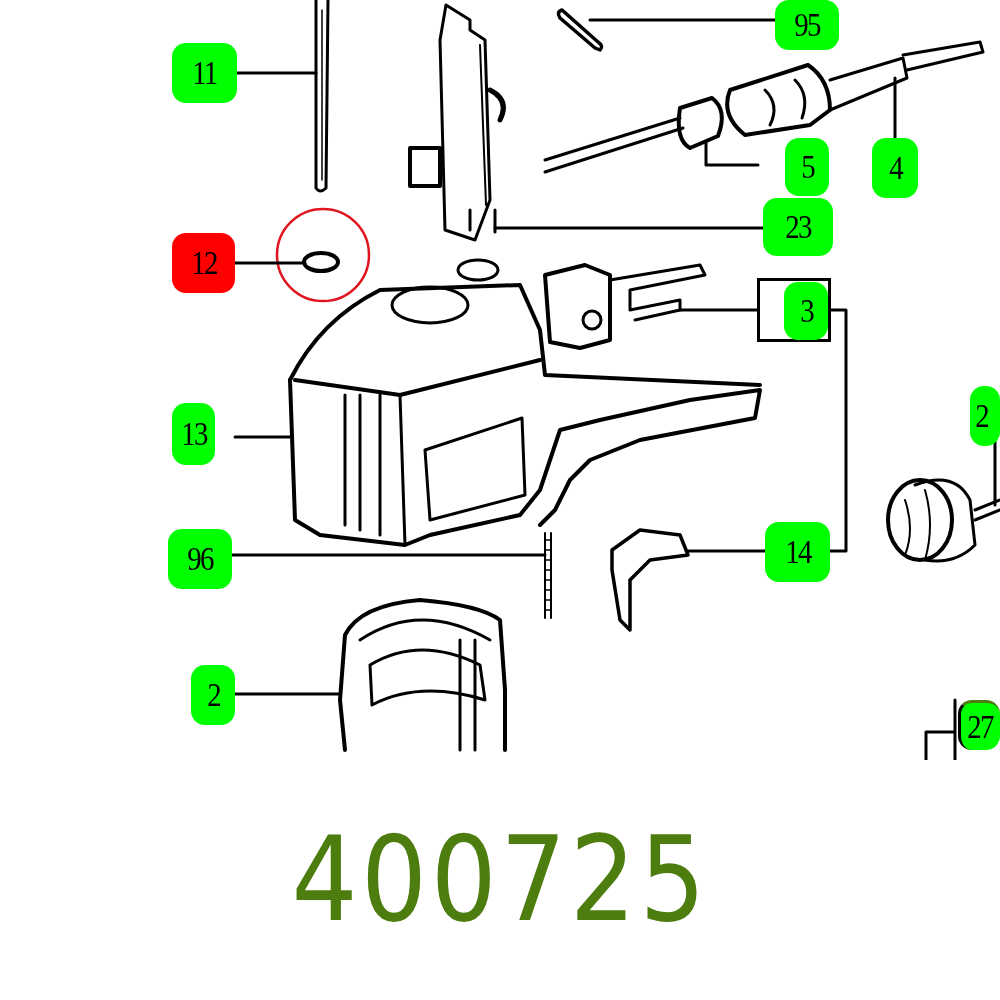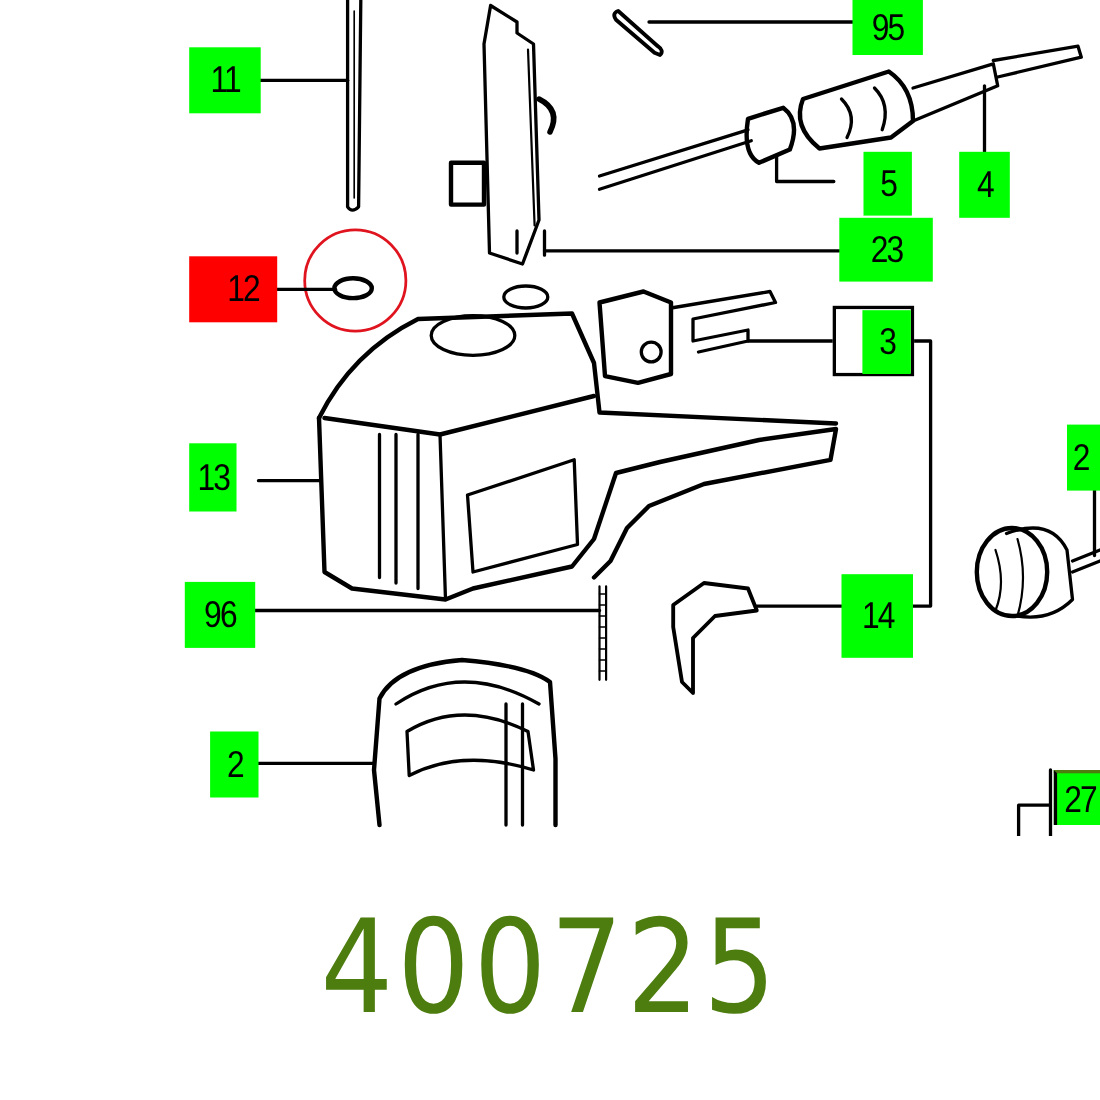--- a/index.html
+++ b/index.html
@@ -1,21 +1,21 @@
 <!DOCTYPE html>
 <html><head>
 <meta charset="utf-8">
 <style>
   html, body { margin: 0; padding: 0; background: #ffffff; }
   body { width: 1000px; height: 1000px; position: relative; overflow: hidden; font-family: "DejaVu Sans", sans-serif; }
   #diagram { position: absolute; left: 0; top: 0; width: 1000px; height: 760px; }
   .label {
     position: absolute; display: flex; align-items: center; justify-content: center;
-    font-family: Liberation Sans, sans-serif;
-    font-size: 34px; color: #000; letter-spacing: -2px; line-height: 1; overflow: hidden;
+    font-family: Liberation Serif, serif;
+    font-size: 34px; color: #000; letter-spacing: -2px; line-height: 1; overflow: hidden; border-radius: 14px;
   }
   .label.green { background: #00ff00; }
   .label.red { background: #ff0000; }
   .label .txt { transform: scaleX(0.85); display: inline-block; }
   .frame { position: absolute; border: 3px solid #000; box-sizing: border-box; background: #fff; }
   #part-number {
     position: absolute; left: 0; top: 820px; width: 1000px; text-align: center;
     font-family: "DejaVu Sans", sans-serif; font-size: 118px; font-weight: normal;
     color: #4d7c0f; letter-spacing: 4px; line-height: 1;
   }
@@ -125,36 +125,36 @@
     </div>
   <div class="label green" style="left:172px;top:43px;width:65px;height:60px;">
       <span class="txt">11</span>
     </div>
   <div class="label green" style="left:785px;top:138px;width:44px;height:58px;">
       <span class="txt">5</span>
     </div>
   <div class="label green" style="left:872px;top:138px;width:46px;height:60px;">
       <span class="txt">4</span>
     </div>
-  <div class="label green" style="left:763px;top:198px;width:85px;height:58px;">
+  <div class="label green" style="left:763px;top:198px;width:70px;height:58px;">
       <span class="txt">23</span>
     </div>
-  <div class="label red" style="left:172px;top:233px;width:63px;height:60px;padding-left:17px;">
+  <div class="label red" style="left:172px;top:233px;width:63px;height:60px;">
       <span class="txt">12</span>
     </div>
   <div class="label green" style="left:784px;top:282px;width:44px;height:58px;">
       <span class="txt">3</span>
     </div>
   <div class="label green" style="left:970px;top:386px;width:30px;height:60px;justify-content:flex-start;padding-left:4px;box-sizing:border-box;">
       <span class="txt">2</span>
     </div>
   <div class="label green" style="left:172px;top:403px;width:43px;height:62px;">
       <span class="txt">13</span>
     </div>
-  <div class="label green" style="left:765px;top:522px;width:65px;height:76px;">
+  <div class="label green" style="left:765px;top:522px;width:65px;height:60px;">
       <span class="txt">14</span>
     </div>
   <div class="label green" style="left:168px;top:529px;width:64px;height:60px;text-align:right;">
       <span class="txt">96</span>
     </div>
   <div class="label green" style="left:191px;top:665px;width:44px;height:60px;">
       <span class="txt">2</span>
     </div>
   <div class="label green" style="left:958px;top:700px;width:42px;height:50px;justify-content:flex-start;padding-left:4px;box-sizing:border-box;border-left:3px solid #000;border-top:3px solid #4d7c0f;">
       <span class="txt">27</span>

